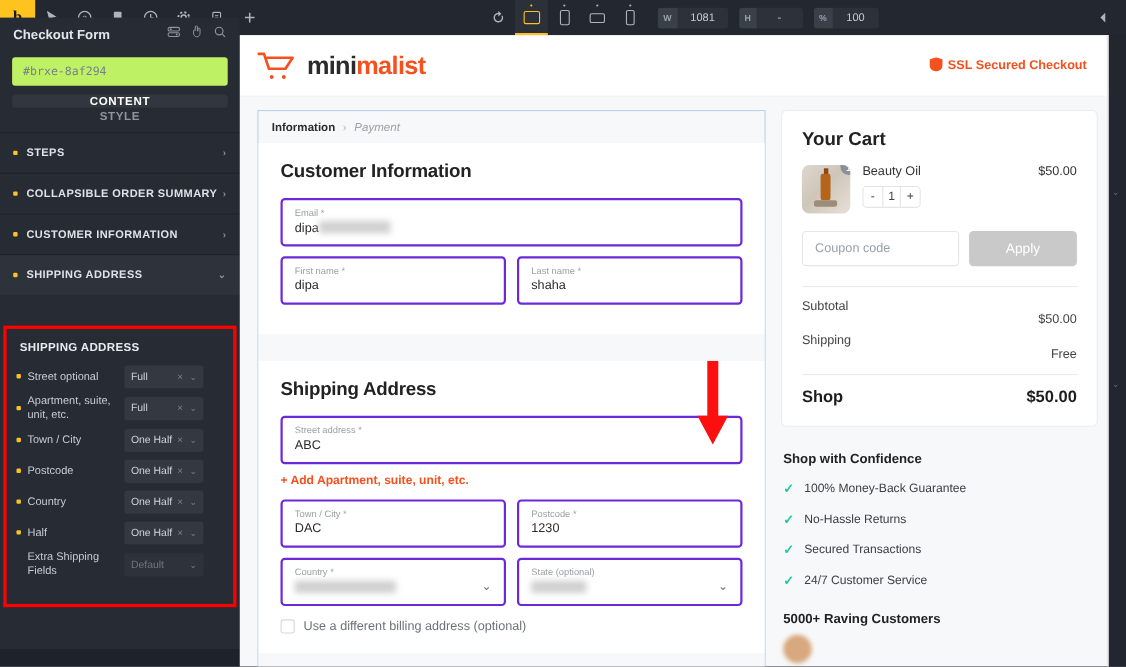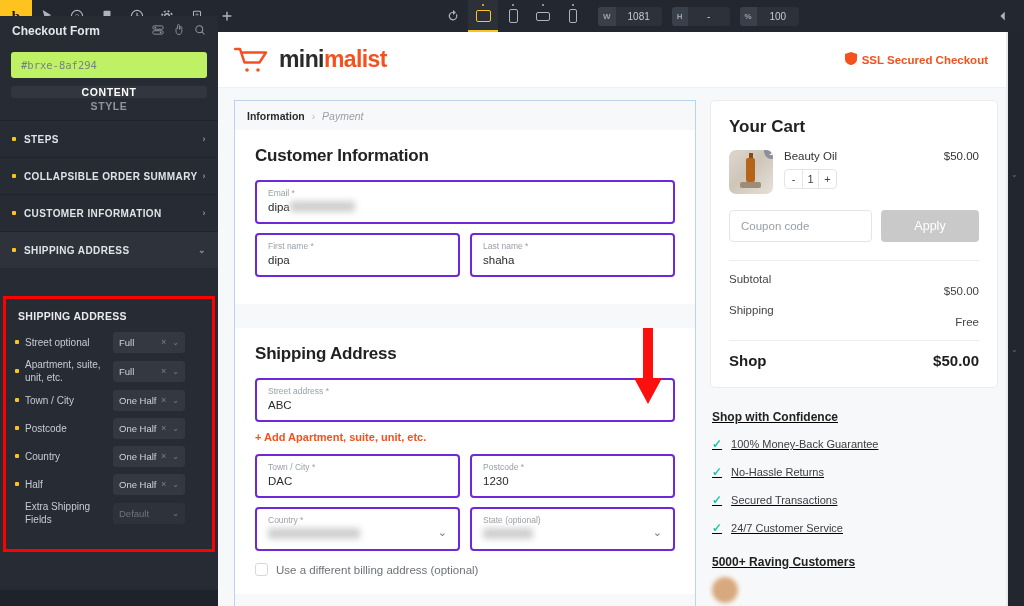--- a/index.html
+++ b/index.html
@@ -172,21 +172,21 @@
   .iprice { margin-left: auto; font-size: 11.5px; color: #333; }
   .coupon { display: flex; gap: 9px; margin-top: 16px; }
   .coupon .inp { flex: 1; border: 1px solid #e3e5e8; border-radius: 4px; height: 32px; display: flex; align-items: center; padding: 0 11px; font-size: 11.5px; color: #9aa0a6; }
   .coupon .btn { width: 98px; height: 32px; background: #c9c9c9; color: #fff; font-size: 12.5px; font-weight: normal; display: flex; align-items: center; justify-content: center; border-radius: 4px; }
   .hr { height: 1px; background: #ececec; margin: 18px 0 12px; }
   .tl { display: flex; font-size: 11.5px; color: #444; margin-bottom: 7px; flex-direction: column; }
   .tl .r { margin-left: auto; }
   .hr2 { height: 1px; background: #ececec; margin: 12px 0 11px; }
   .tot { display: flex; font-size: 15px; font-weight: bold; color: #1d1d1d; }
   .tot .r { margin-left: auto; }
-  .conf { margin-top: 22px; padding-left: 2px; text-decoration: underline; }
+  .conf { margin-top: 22px; padding-left: 2px; }
   .conf h4 { font-size: 12px; color: #222; font-weight: bold; margin-bottom: 13px; }
   .conf .ci { display: flex; align-items: center; gap: 9px; margin-bottom: 14px; font-size: 11px; color: #3c4043; }
   .conf .ck { color: #1ec8a5; font-size: 12px; font-weight: bold; }
   .raving { font-size: 12px; font-weight: bold; color: #222; margin-top: 20px; }
   .rav-av { width: 26px; height: 26px; border-radius: 50%; background: #d8a87e; filter: blur(2px); margin-top: 8px; }
 
   
   .rail { position: absolute; top: 32px; right: 0; width: 16px; height: 574px; background: #22262e; }
   .rail .rc { position: absolute; left: 3px; color: #6a717d; font-size: 8px; }
   .scroll-edge { position:absolute; top:32px; right:16px; width:2px; height:574px; background:#e9eaec;}

